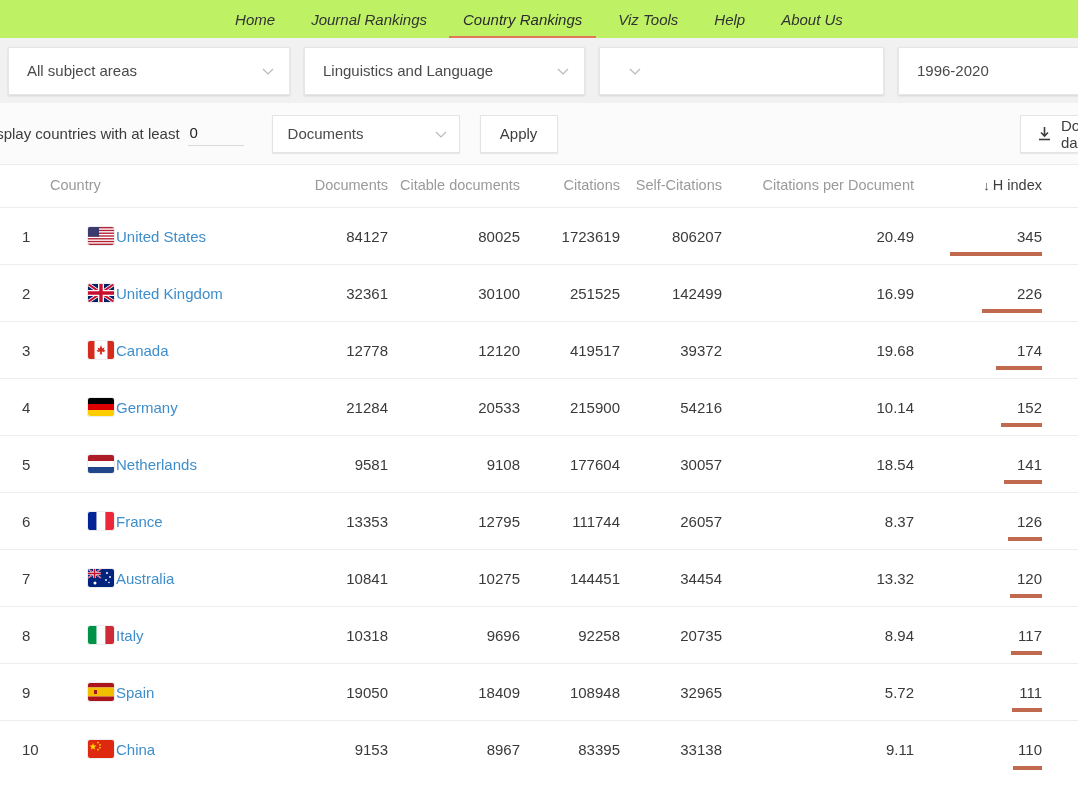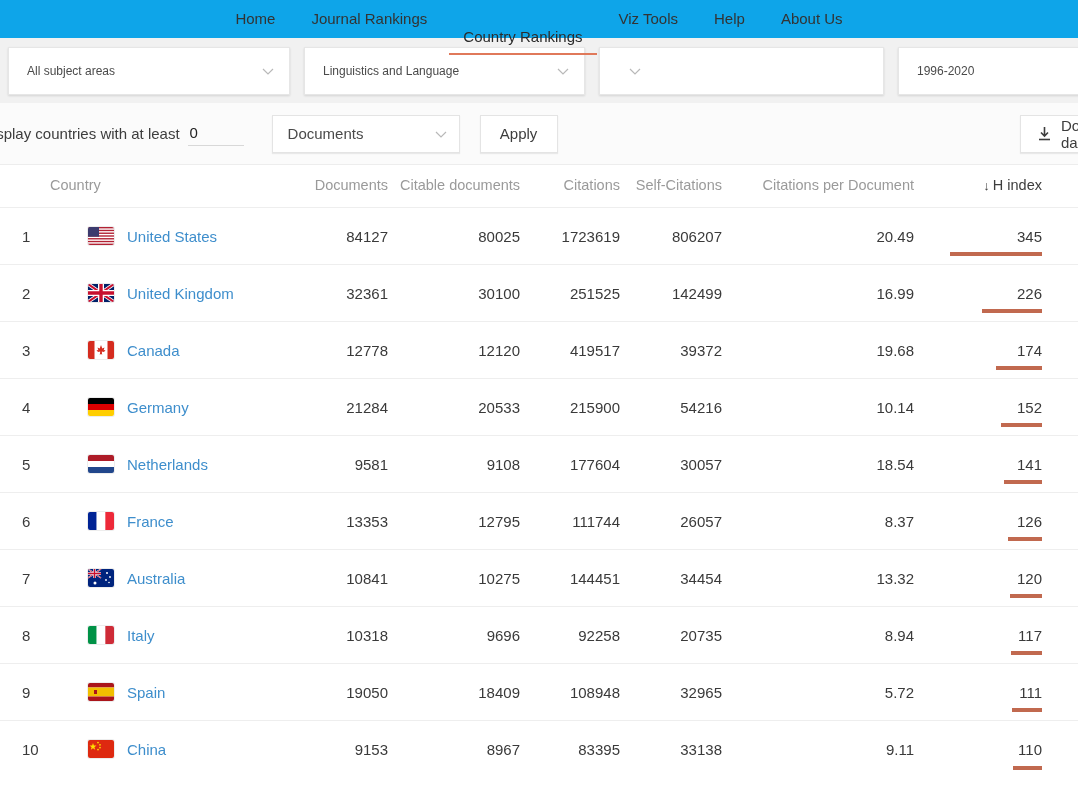--- a/index.html
+++ b/index.html
@@ -8,26 +8,27 @@
     width: 1078px; height: 807px;
     overflow: hidden;
     background: #ffffff;
     font-family: "Liberation Sans", sans-serif;
     -webkit-font-smoothing: antialiased;
   }
 
   
   .topnav {
     height: 38px;
-    background: #0ea5e9;
-    display: flex;
-    align-items: center;
+    background: #bef264;
+    display: flex;
+    align-items: flex-end;
     justify-content: center;
     gap: 0px;
     position: relative;
+    font-style: italic;
   }
   .navitem {
     font-size: 15px;
     color: #333333;
     padding: 9px 18px 10px 18px;
     line-height: 17px;
     cursor: pointer;
     white-space: nowrap;
     position: relative;
   }
@@ -51,21 +52,21 @@
     overflow: hidden;
   }
   .select {
     height: 48px;
     background: #ffffff;
     border: 1px solid #e6e6e6;
     box-shadow: 0 1px 2px rgba(0,0,0,0.12);
     display: flex;
     align-items: center;
     padding: 0 14px 0 18px;
-    font-size: 12px;
+    font-size: 15px;
     color: #4a4a4a;
     cursor: pointer;
     flex: none;
   }
   .select .lbl { flex: 1; white-space: nowrap; }
   .sel-subject { width: 282px; }
   .sel-category { width: 281px; }
   .sel-region { width: 285px; }
   .sel-year { width: 282px; }
   .chev {
@@ -179,21 +180,21 @@
   tbody td {
     font-size: 15px;
     color: #3a3a3a;
     text-align: right;
     vertical-align: middle;
     padding: 0;
     position: relative;
   }
   td.rank { text-align: left; padding-left: 22px; color: #3a3a3a; }
   td.country { text-align: left; padding-left: 0; }
-  .countrycell { display: flex; align-items: center; gap: 13px; padding-left: 50px; }
+  .countrycell { display: flex; align-items: center; gap: 2px; padding-left: 50px; }
   .flag {
     width: 26px; height: 18px;
     flex: none;
     border-radius: 2px;
     box-shadow: 0 0 0 1px rgba(0,0,0,0.07);
     overflow: hidden;
   }
   .flag svg { display: block; }
   .cname { color: #3e8ecc; font-size: 15px; cursor: pointer; }
   td.num { padding-right: 12px; }

